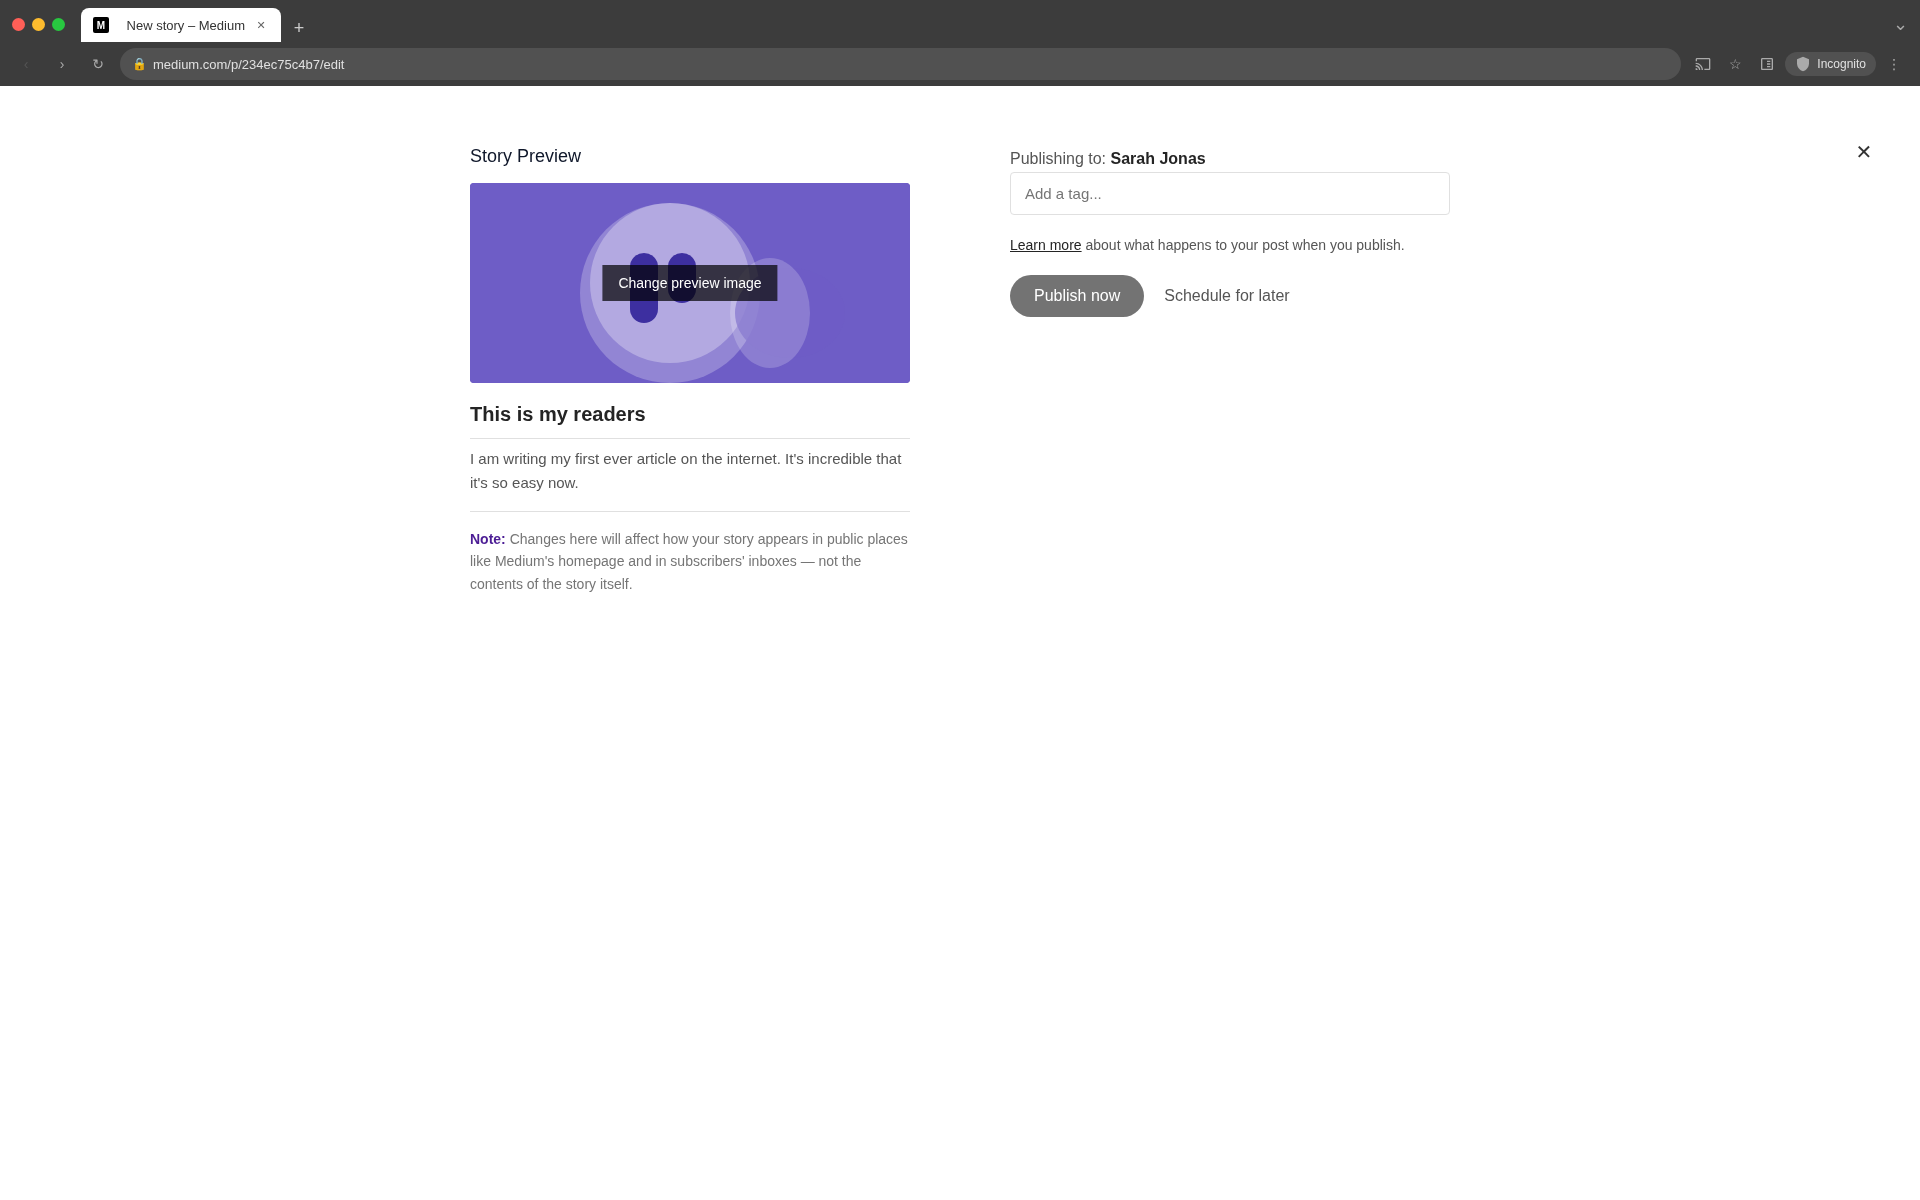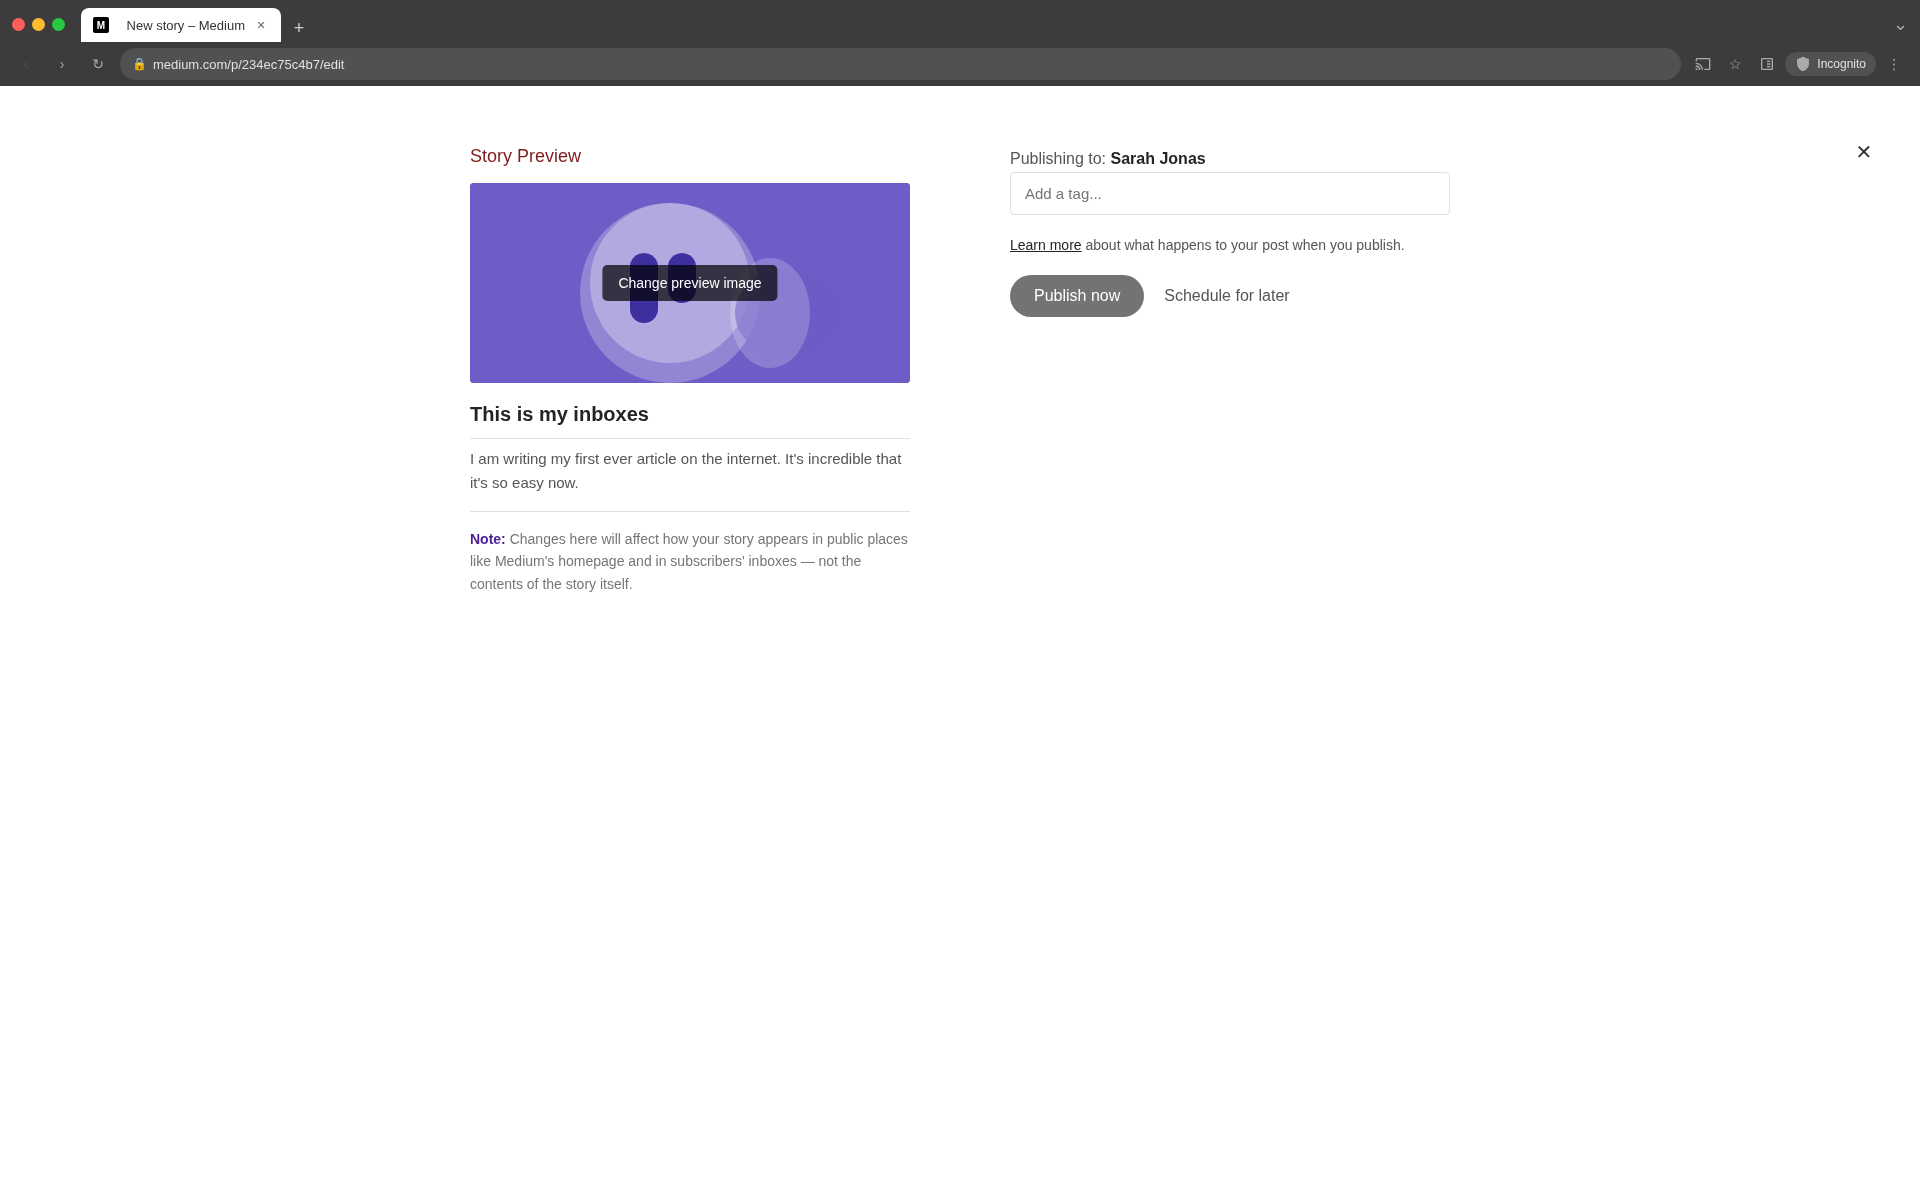--- a/index.html
+++ b/index.html
@@ -219,21 +219,21 @@
     }
 
     
     .story-preview-panel {
       width: 440px;
     }
 
     .story-preview-title {
       font-size: 18px;
       font-weight: 400;
-      color: #7f1d1d;
+      color: #0f172a;
       margin-bottom: 16px;
     }
 
     .preview-image-container {
       width: 440px;
       height: 200px;
       background: #6e5dc6;
       border-radius: 4px;
       position: relative;
       overflow: hidden;
@@ -241,21 +241,21 @@
       margin-bottom: 20px;
     }
 
     .change-preview-overlay {
       position: absolute;
       top: 50%;
       left: 50%;
       transform: translate(-50%, -50%);
       background: rgba(0,0,0,0.7);
       color: #fff;
-      border-radius: 5px;
+      border-radius: 0;
       padding: 10px 16px;
       font-size: 14px;
       white-space: nowrap;
       cursor: pointer;
     }
 
     .article-title-preview {
       font-size: 20px;
       font-weight: 700;
       color: #242424;
@@ -445,21 +445,21 @@
           <rect x="160" y="70" width="28" height="70" rx="14" fill="#3d2fa0"></rect>
           <rect x="198" y="70" width="28" height="50" rx="14" fill="#3d2fa0"></rect>
 
           <ellipse cx="320" cy="130" rx="55" ry="45" fill="#6e5dc6" opacity="0.8"></ellipse>
 
           <ellipse cx="300" cy="130" rx="40" ry="55" fill="rgba(255,255,255,0.2)"></ellipse>
         </svg>
         <div class="change-preview-overlay">Change preview image</div>
       </div>
 
-      <div class="article-title-preview">This is my inboxes</div>
+      <div class="article-title-preview">This is my readers</div>
       <div class="article-body-preview">I am writing my first ever article on the internet. It's incredible that it's so easy now.</div>
       <div class="article-note">
         <strong>Note:</strong><span> Changes here will affect how your story appears in public places like Medium's homepage and in subscribers' inboxes — not the contents of the story itself.</span>
       </div>
     </div>
 
     <div class="publishing-panel">
       <div class="publishing-to">
         <span>Publishing to: </span><strong>Sarah Jonas</strong>
       </div>

